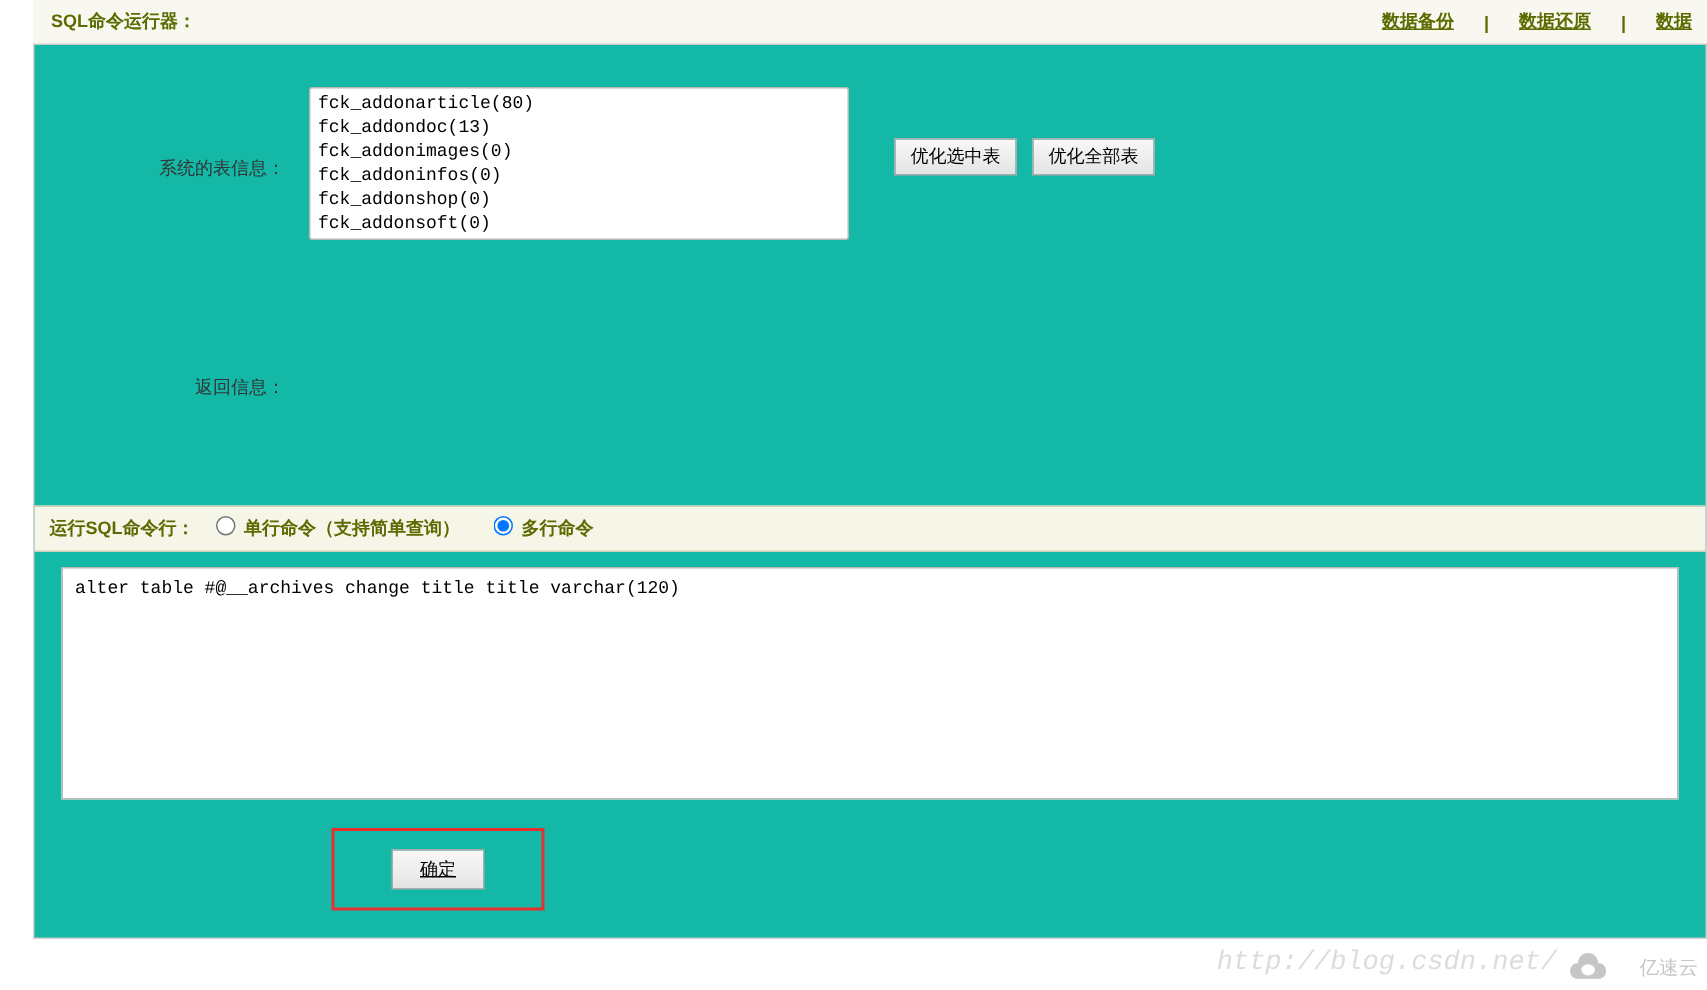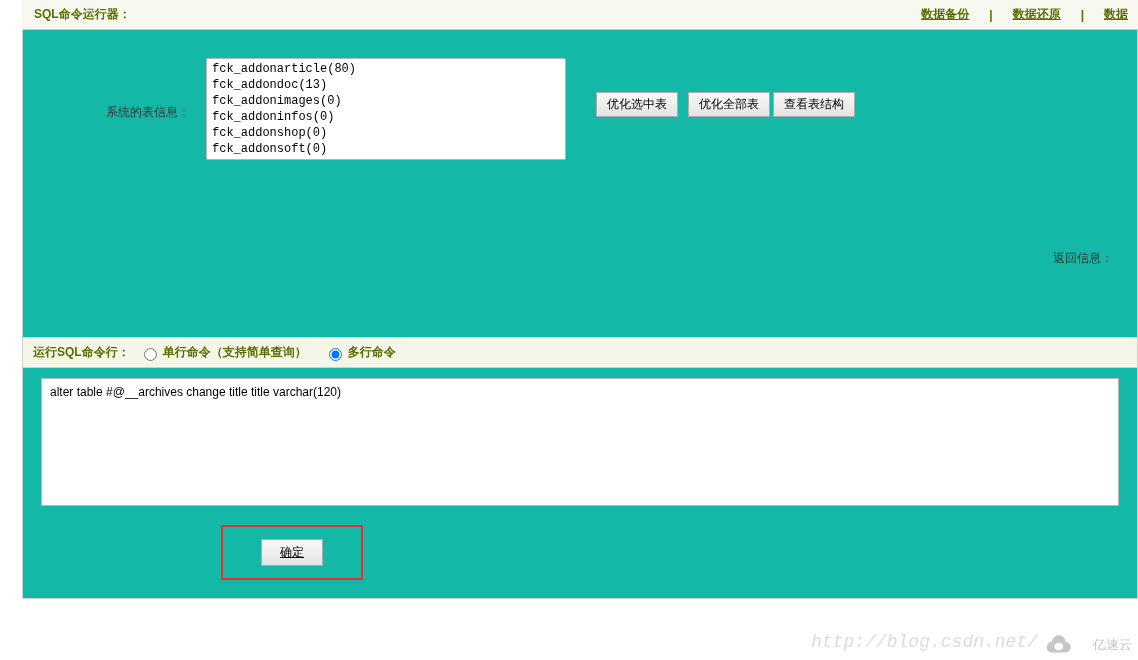--- a/index.html
+++ b/index.html
@@ -99,21 +99,20 @@
       font-size: 12px;
       cursor: pointer;
       font-family: inherit;
       min-width: 76px;
     }
 
     .row-return {
       display: flex;
       padding-top: 90px;
       padding-bottom: 70px;
-      justify-content: flex-end;
     }
     .return-label {
       width: 155px;
       text-align: right;
       color: #333;
       padding-right: 6px;
     }
 
     .sql-mode-row {
       background: #f5f5e8;
@@ -126,34 +125,34 @@
       margin-left: -18px;
       margin-right: -18px;
     }
     .sql-mode-label {
       color: #5c6b00;
       font-weight: bold;
       padding-right: 6px;
     }
     .radio-group {
       display: flex;
-      align-items: flex-end;
+      align-items: flex-start;
       gap: 6px;
     }
     .radio-group label {
       color: #5c6b00;
       font-weight: bold;
       cursor: pointer;
     }
 
     .sql-textarea {
       width: 100%;
-      height: 128px;
+      height: 155px;
       border: 1px solid #b8b8b8;
-      font-family: Liberation Sans, sans-serif;
+      font-family: Liberation Mono, monospace;
       font-size: 12px;
       padding: 6px 8px;
       resize: none;
       margin-top: 10px;
       overflow-y: scroll;
     }
 
     .submit-row {
       display: flex;
       padding-top: 16px;
@@ -227,23 +226,20 @@
         <option>fck_addonimages(0)</option>
         <option>fck_addoninfos(0)</option>
         <option>fck_addonshop(0)</option>
         <option>fck_addonsoft(0)</option>
       </select>
       <div class="button-col">
         <div class="button-row">
           <button class="btn">优化选中表</button>
           <button class="btn">优化全部表</button>
         </div>
-        <div class="button-row">
-          <button class="btn">查看表结构</button>
-        </div>
       </div>
     </div>
 
     <div class="row-return">
       <div class="return-label">返回信息：</div>
     </div>
 
     <div class="sql-mode-row">
       <span class="sql-mode-label">运行SQL命令行：</span>
       <div class="radio-group">

